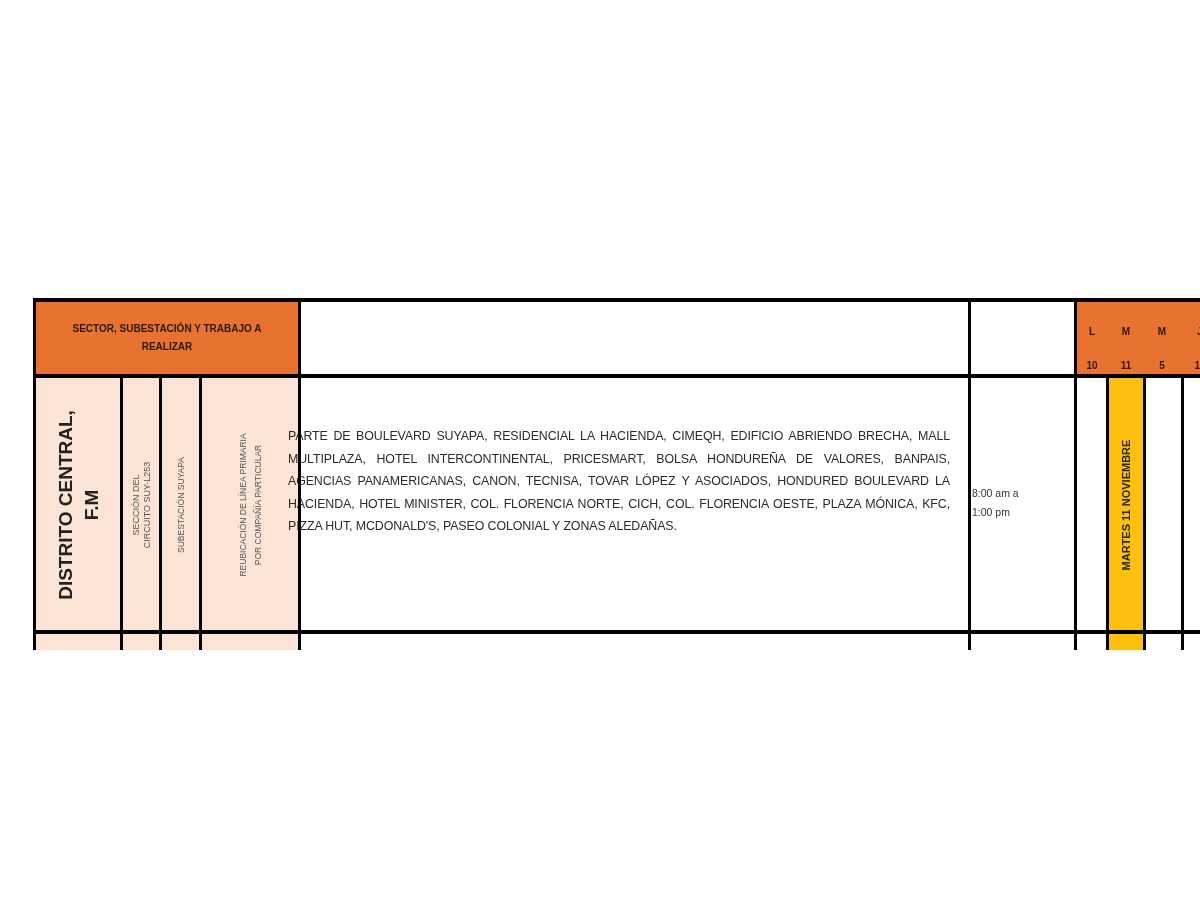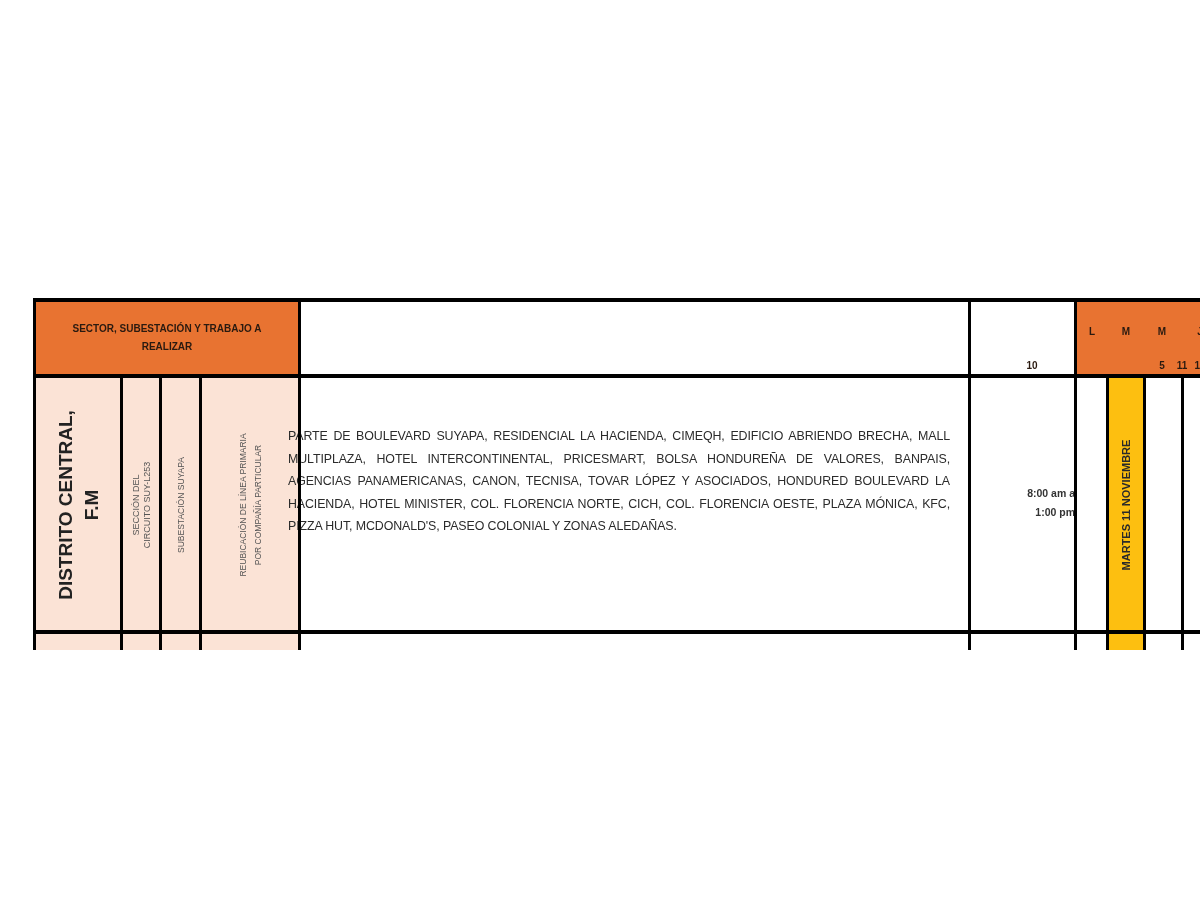--- a/index.html
+++ b/index.html
@@ -58,24 +58,24 @@
       text-align: justify;
       text-align-last: left;
       letter-spacing: -0.1px;
     }
 
     .horario-text {
       position: absolute;
       left: 972px;
       top: 484px;
       width: 103px;
-      text-align: right;
+      text-align: left;
       font-size: 10.5px;
       line-height: 19px;
-      font-weight: bold;
+      font-weight: normal;
       color: #333;
     }
 
     .day-letter, .day-num {
       position: absolute;
       width: 30px;
       text-align: center;
       font-size: 10px;
       font-weight: bold;
       color: #2a1a10;
@@ -85,23 +85,23 @@
 <body>
 
 <div class="page">
 
   <div class="abs hdr" style="left:34px; top:299px; width:266px; height:77px; font-size:10px; line-height:18px; padding:7px 14px;">
     <span>SECTOR, SUBESTACIÓN Y TRABAJO A REALIZAR</span>
   </div>
   <div class="abs hdr" style="left:1076px; top:299px; width:130px; height:77px;"></div>
 
   <div class="day-letter" style="left:1077px; top:326px;">L</div>
-  <div class="day-num" style="left:1017px; top:360px;">10</div>
+  <div class="day-num" style="left:1077px; top:360px;">10</div>
   <div class="day-letter" style="left:1111px; top:326px;">M</div>
-  <div class="day-num" style="left:1167px; top:360px;text-align:center;">11</div>
+  <div class="day-num" style="left:1111px; top:360px;text-align:center;">11</div>
   <div class="day-letter" style="left:1147px; top:326px;">M</div>
   <div class="day-num" style="left:1147px; top:360px;">5</div>
   <div class="day-letter" style="left:1185px; top:326px;">J</div>
   <div class="day-num" style="left:1185px; top:360px;">13</div>
 
   <div class="abs peach" style="left:34px; top:376px; width:266px; height:274px;"></div>
   <div class="abs white" style="left:300px; top:376px; width:670px; height:256px;"></div>
   <div class="abs white" style="left:970px; top:376px; width:106px; height:256px;"></div>
   <div class="abs yellow" style="left:1108px; top:376px; width:36px; height:274px;"></div>
 

